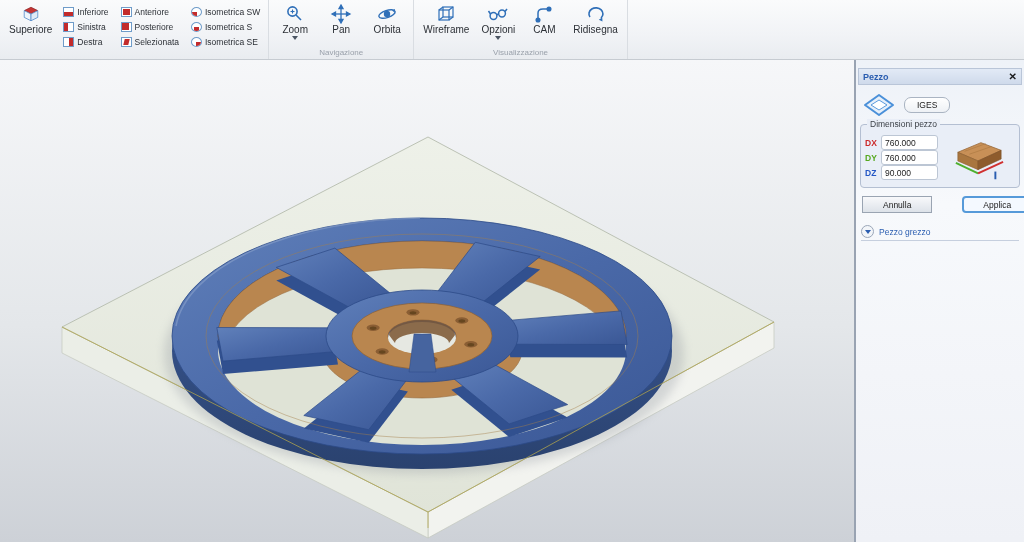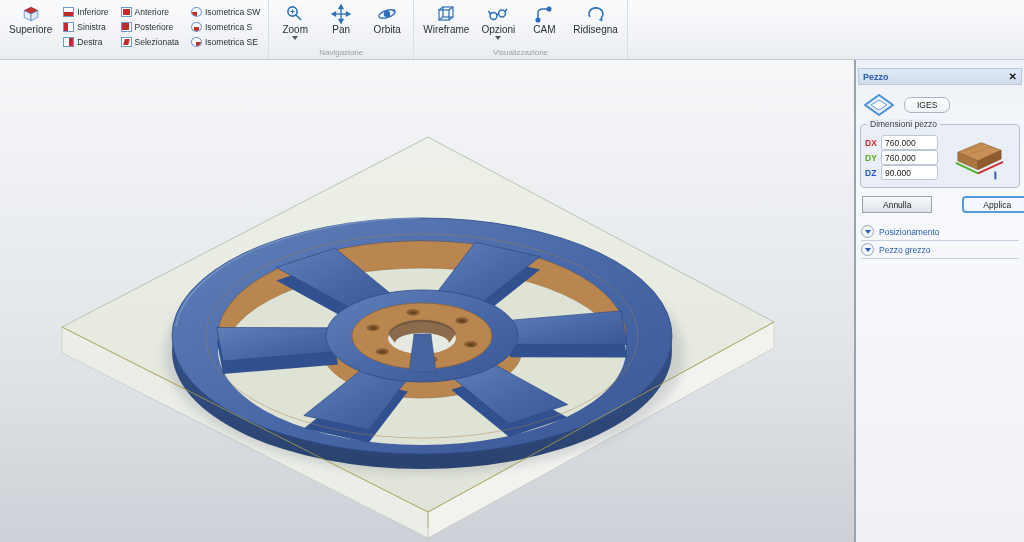--- a/index.html
+++ b/index.html
@@ -369,21 +369,17 @@
         </div>
       </div>
 
       <div class="btnrow">
         <button class="btn cancel">Annulla</button>
         <button class="btn apply">Applica</button>
       </div>
 
       <div class="psection">
         <span class="chev"></span>
-        <span class="slbl">Posizionamento</span>
-      </div>
-      <div class="psection">
-        <span class="chev"></span>
         <span class="slbl">Pezzo grezzo</span>
       </div>
     </div>
   </div>
 </div>
 
 </body></html>

